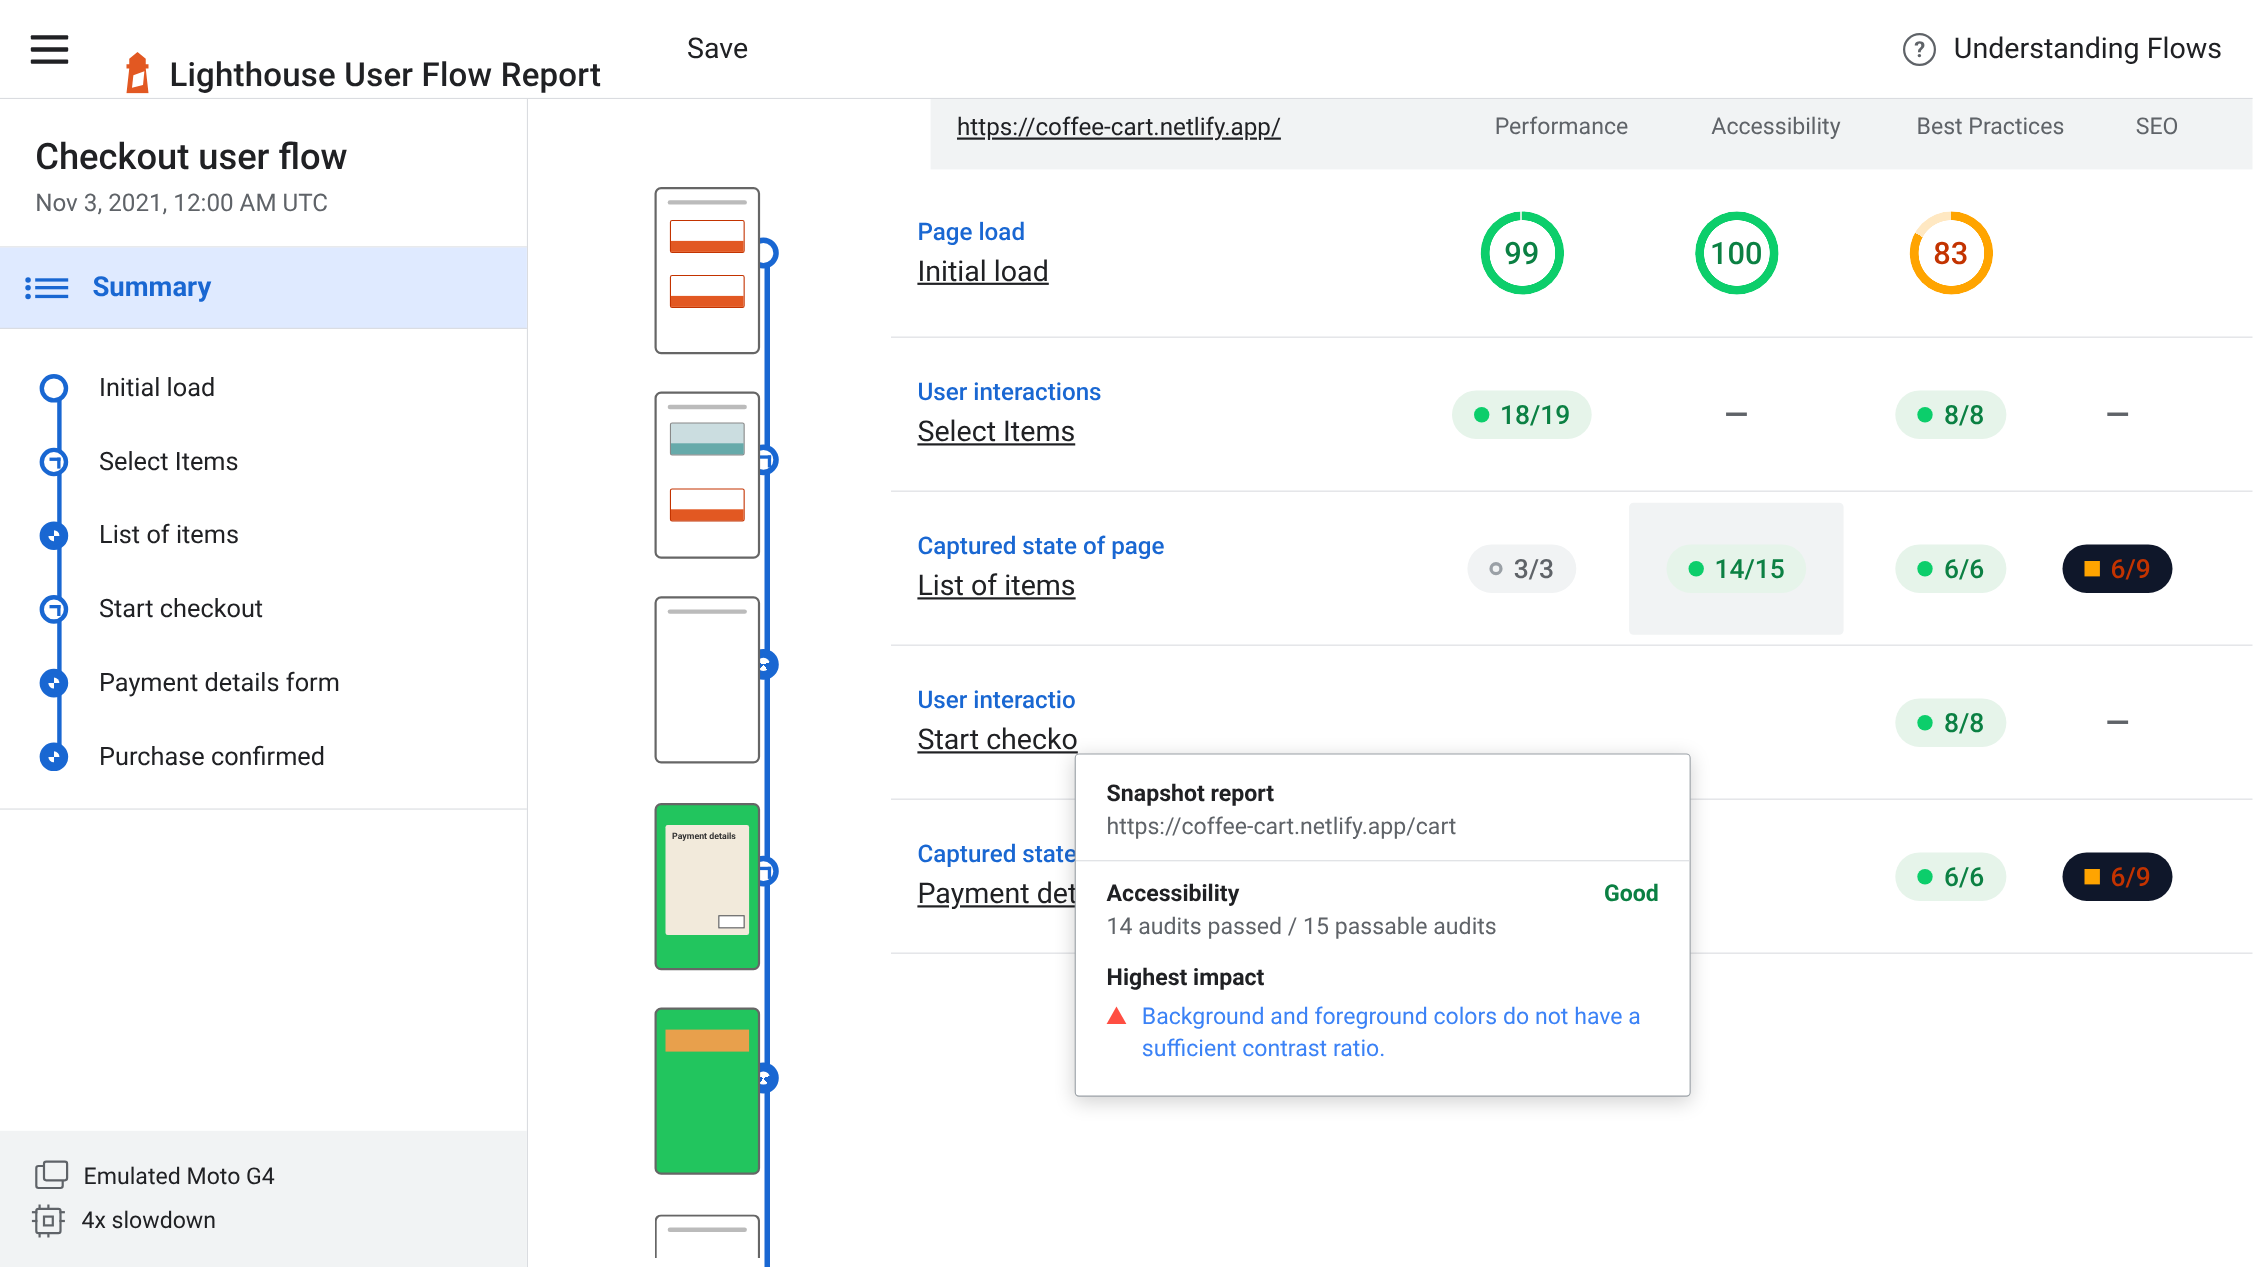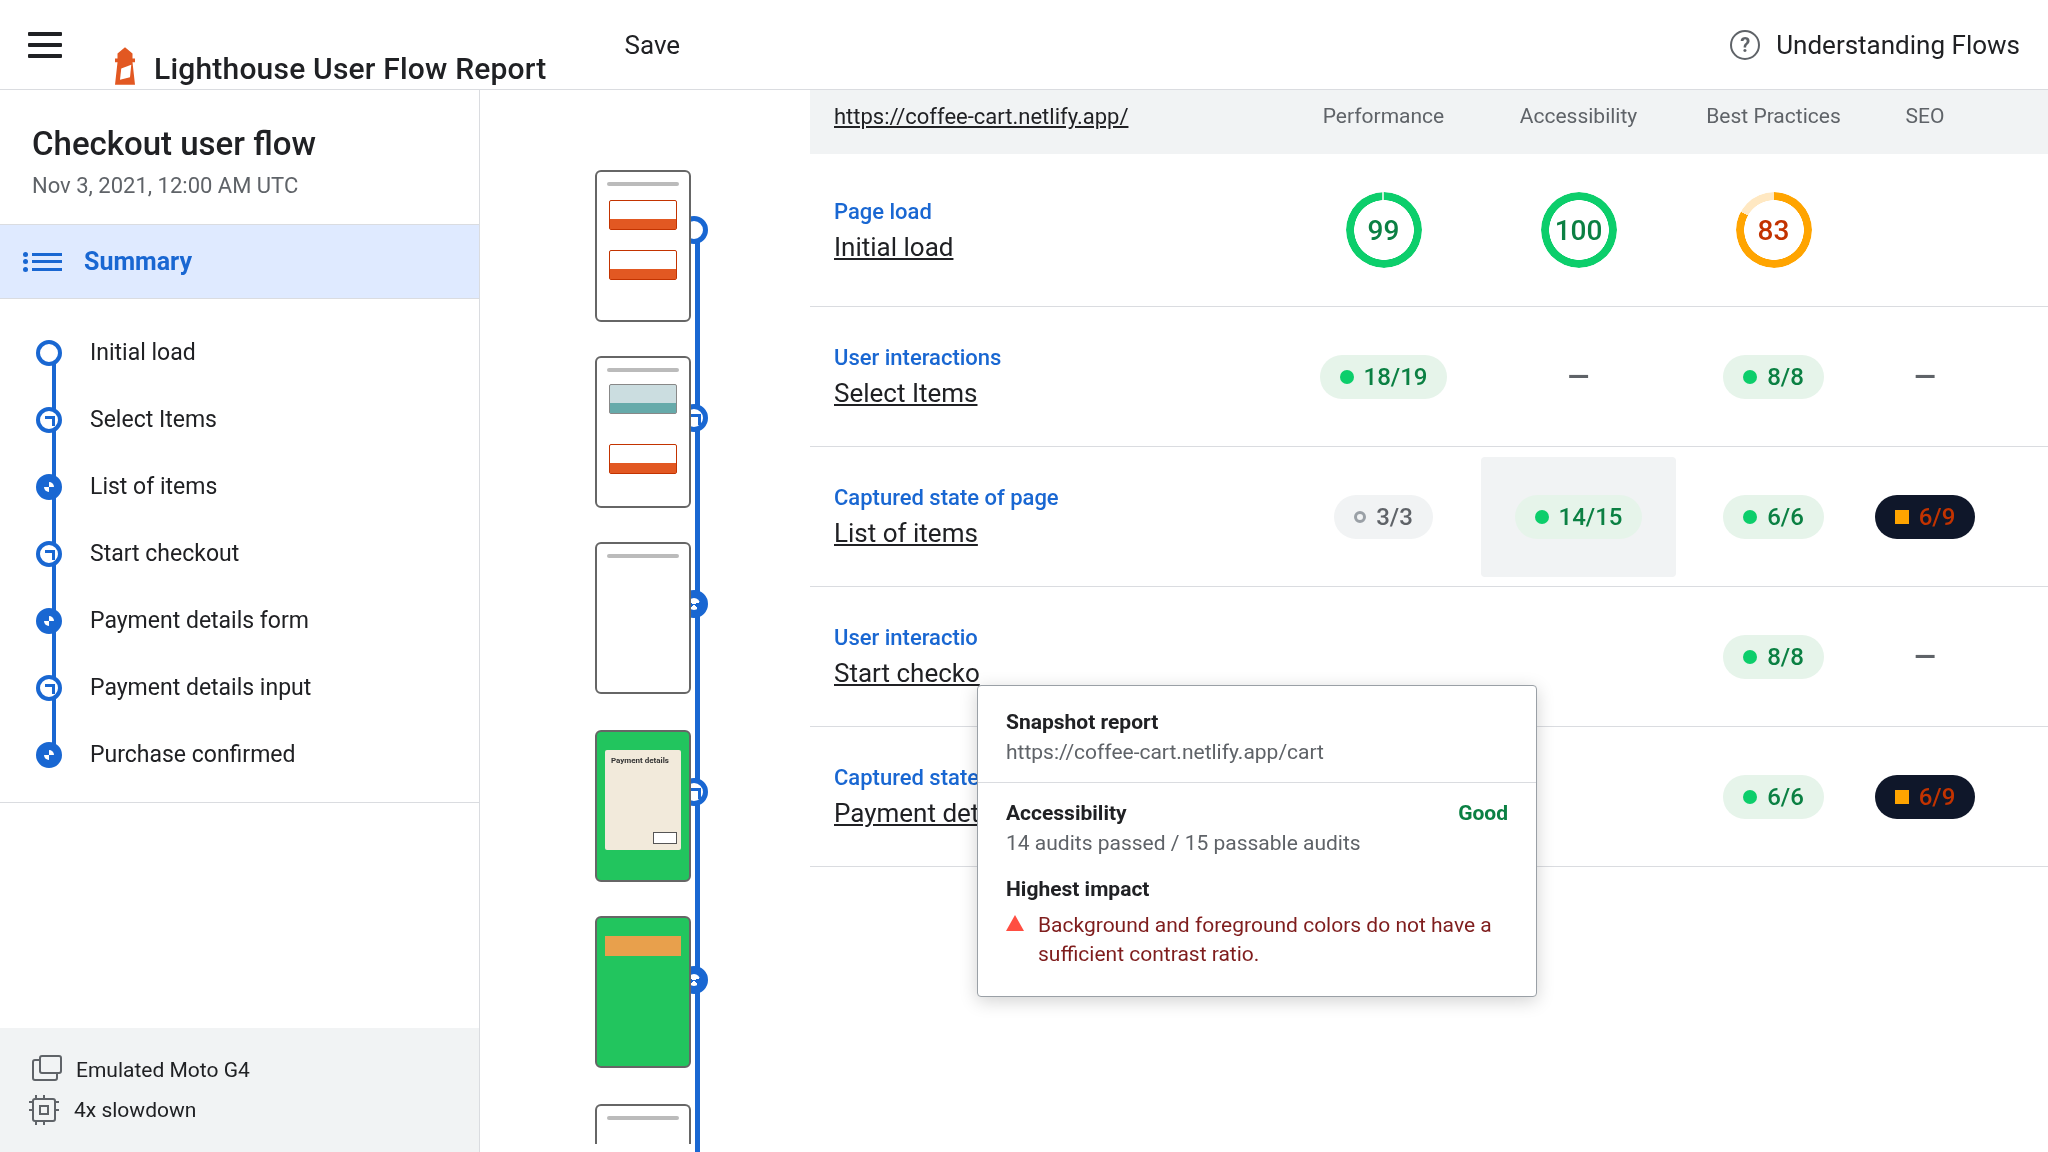--- a/index.html
+++ b/index.html
@@ -93,21 +93,21 @@
   .content { flex:1; padding: 0 0 0 0; position:relative; overflow:hidden;}
   .tl-line { position:absolute; left:215px; top:130px; bottom:-100px; width:5px; background:var(--blue); z-index:1;}
   .tl-node { position:absolute; left:200px; width:28px; height:28px; border-radius:50%; border:5px solid var(--blue); background:#fff; z-index:2; }
   .tl-node.clock::after { content:""; position:absolute; width:8px; height:8px; border-top:3.5px solid var(--blue); border-right:3.5px solid var(--blue); top:5px; left:5px;}
   .tl-node.aperture { background:var(--blue);}
   .tl-node.aperture::before { content:""; position:absolute; inset:3px; border-radius:50%; background: conic-gradient(#fff 0 20%, transparent 0 40%, #fff 0 60%, transparent 0 80%, #fff 0);}
   .thumb { position:absolute; width:96px; height:152px; border:2px solid #666; border-radius:6px; background:#fff; z-index:3;}
   .thumb.brown { background:#22c55e;padding-left:36px;}
   
   .score-area { margin-left: 330px; padding-top:0;}
-  .score-header { display:grid; grid-template-columns: 452px 195px 195px 195px 108px; align-items:center; background:var(--gray-light); height:64px; padding:0 0 12px 24px; }
+  .score-header { display:grid; grid-template-columns: 452px 195px 195px 195px 108px; align-items:center; background:var(--gray-light); height:64px; padding:0 0 12px 24px;margin-left:36px; }
   .score-header .url { font-size:22px; text-decoration:underline; color:#202124;}
   .score-header .col { font-size:21px; color:#5f6368; text-align:center;}
   .score-row { display:grid; grid-template-columns: 452px 195px 195px 195px 108px; align-items:center; padding:38px 0 38px 24px; border-bottom:1px solid var(--gray-border);}
   .row-label .kind { color:var(--blue); font-size:22px; font-weight:500; margin-bottom:8px;}
   .row-label .name { font-size:26px; text-decoration:underline; color:#202124;}
   .gauge { width:76px; height:76px; border-radius:50%; margin:0 auto; display:flex; align-items:center; justify-content:center; font-size:28px; font-weight:500; position:relative;}
   .gauge::before { content:""; position:absolute; inset:0; border-radius:50%; }
   .gauge.green { color:#0b8043; }
   .gauge.green::before { background: conic-gradient(#0cce6b var(--pct), #c8f0d8 0); -webkit-mask: radial-gradient(circle, transparent 55%, #000 56%); mask: radial-gradient(circle, transparent 55%, #000 56%);}
   .gauge.orange { color:#c33300;}
@@ -131,21 +131,21 @@
     box-shadow: 0 4px 18px rgba(0,0,0,.18);
     padding:24px 28px 26px; z-index:50; font-size:21px;
   }
   .tt-title { font-weight:700; margin-bottom:6px;}
   .tt-url { color:#5f6368; margin-bottom:18px;}
   .tt-divider { border-top:1px solid var(--gray-border); margin:0 -28px 18px;}
   .tt-row { display:flex; justify-content:space-between; font-weight:700; margin-bottom:6px;}
   .tt-good { color:#0b8043;}
   .tt-sub { color:#5f6368; margin-bottom:22px;}
   .tt-impact-label { font-weight:700; margin-bottom:10px;}
-  .tt-impact { display:flex; gap:14px; color:#7f1d1d; line-height:1.4;}
+  .tt-impact { display:flex; gap:14px; color:#3b82f6; line-height:1.4;}
   .tri { width:0; height:0; border-left:9px solid transparent; border-right:9px solid transparent; border-bottom:16px solid #ff4e42; flex:none; margin-top:4px;}
   a.rowlink { text-decoration:underline; color:inherit; cursor:pointer;}
   
   .th-mug { position:absolute; left:12px; right:12px; height:30px; border:1.5px solid #c33300; border-radius:2px;}
   .th-mug .fill { position:absolute; left:0; right:0; bottom:0; height:10px; background:#e25822;}
   .th-line { position:absolute; left:10px; right:10px; height:4px; background:#bbb; border-radius:2px;}
 </style>
 </head>
 <body>
 
@@ -202,24 +202,20 @@
         </div>
       <div class="step">
           <span class="step-icon clock"></span>
           <span>Start checkout</span>
         </div>
       <div class="step">
           <span class="step-icon aperture"></span>
           <span>Payment details form</span>
         </div>
       <div class="step">
-          <span class="step-icon clock"></span>
-          <span>Payment details input</span>
-        </div>
-      <div class="step">
           <span class="step-icon aperture"></span>
           <span>Purchase confirmed</span>
         </div>
     </div>
     <div class="steps-bottom-border"></div>
     <div class="emu-box">
       <div class="emu-row">
           <span class="emu-ic device"></span>
           <span>Emulated Moto G4</span>
         </div>

